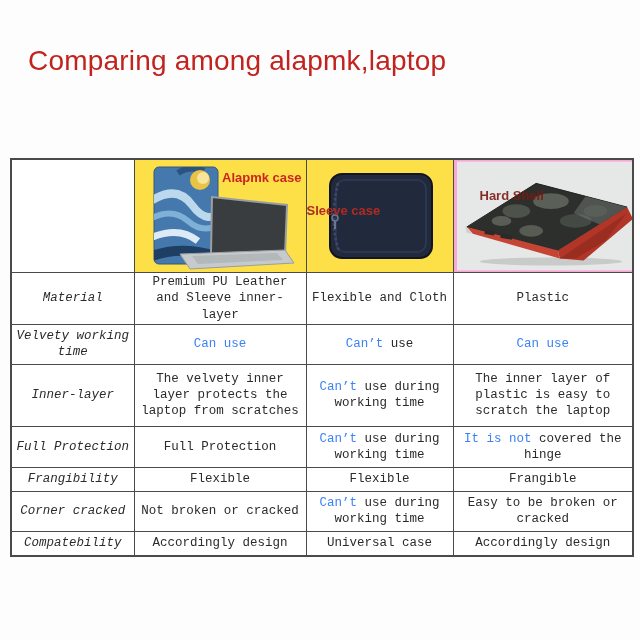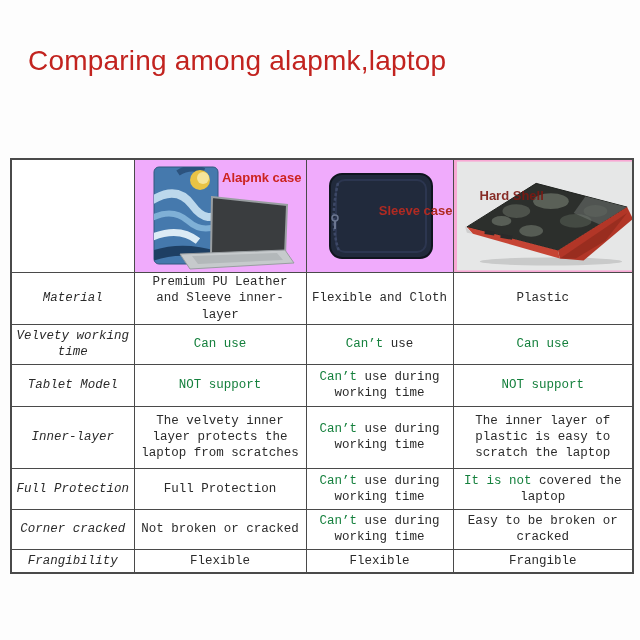--- a/index.html
+++ b/index.html
@@ -9,28 +9,28 @@
   .title{position:absolute;left:28px;top:30px;width:560px;color:#c2231f;
          font-size:28px;line-height:37px;font-weight:400;letter-spacing:.2px;margin-top:12px;}
   
   table.cmp{position:absolute;left:10px;top:158px;width:622px;border-collapse:collapse;
             table-layout:fixed;background:#fff;border:2px solid #4a4a4a;}
   table.cmp td{border:1px solid #4a4a4a;vertical-align:middle;
                font-family:"Liberation Mono","DejaVu Sans Mono",monospace;
                font-size:12.5px;line-height:1.3;color:#2b2b2b;text-align:center;
                padding:1px 3px;overflow:hidden;}
   td.lbl{text-align:left;padding-left:5px;font-size:13px;font-style:italic;}
-  td.imgcell{padding:0;position:relative;height:110px;background:#f0abfc;}
+  td.imgcell{padding:0;position:relative;height:110px;background:#fde047;}
   td.graycell{background:#f9a8d4;}
-  .red{color:#15803d;margin-top:40px;}
+  .red{color:#3b82f6;margin-top:40px;}
   .redlbl{color:#d9534f;}
   .prodlabel{position:absolute;font-weight:700;font-size:13px;color:#cc2420;
              font-family:"Liberation Sans",sans-serif;white-space:nowrap;}
   .lbl-alapmk{top:10px;right:4px;}
-  .lbl-sleeve{top:43px;left:0;right:0;text-align:right;color:#b02a22;padding-left:31px;}
+  .lbl-sleeve{top:43px;left:0;right:0;text-align:left;color:#b02a22;}
   .lbl-hard{top:28px;left:26px;color:#7d1812;opacity:.9;}
   svg{display:block;}
 </style>
 </head>
 <body>
 
 <div id="page">
 
   <div class="title">
     <div>Comparing among alapmk,laptop</div>
@@ -120,51 +120,51 @@
       <td><span class="red"></span><span>Plastic</span></td>
     </tr>
 
     <tr style="height:40px">
       <td class="lbl">Velvety working time</td>
       <td><span class="red">Can use</span><span></span></td>
       <td><span class="red">Can’t</span><span> use</span></td>
       <td><span class="red">Can use</span><span></span></td>
     </tr>
 
-    <tr style="height:42px">
-      <td class="lbl redlbl">Tablet Model</td>
-      <td><span class="red">NOT support</span><span></span></td>
-      <td><span class="red">Can’t</span><span> use during working time</span></td>
-      <td><span class="red">NOT support</span><span></span></td>
-    </tr>
 
     <tr style="height:62px">
       <td class="lbl">Inner-layer</td>
       <td><span class="red"></span><span>The velvety inner layer protects the laptop from scratches</span></td>
       <td><span class="red">Can’t</span><span> use during working time</span></td>
       <td><span class="red"></span><span>The inner layer of plastic is easy to scratch the laptop</span></td>
     </tr>
 
 
     <tr style="height:41px">
       <td class="lbl">Full Protection</td>
       <td><span class="red"></span><span>Full Protection</span></td>
       <td><span class="red">Can’t</span><span> use during working time</span></td>
-      <td><span class="red">It is not</span><span> covered the laptop</span></td>
+      <td><span class="red">It is not</span><span> covered the hinge</span></td>
+    </tr>
+
+    <tr style="height:24px">
+      <td class="lbl">Frangibility</td>
+      <td><span class="red"></span><span>Flexible</span></td>
+      <td><span class="red"></span><span>Flexible</span></td>
+      <td><span class="red"></span><span>Frangible</span></td>
     </tr>
 
     <tr style="height:40px">
       <td class="lbl">Corner cracked</td>
       <td><span class="red"></span><span>Not broken or cracked</span></td>
       <td><span class="red">Can’t</span><span> use during working time</span></td>
       <td><span class="red"></span><span>Easy to be broken or cracked</span></td>
     </tr>
 
-    <tr style="height:24px">
-      <td class="lbl">Frangibility</td>
-      <td><span class="red"></span><span>Flexible</span></td>
-      <td><span class="red"></span><span>Flexible</span></td>
-      <td><span class="red"></span><span>Frangible</span></td>
+    <tr style="height:25px">
+      <td class="lbl">Compatebility</td>
+      <td><span class="red"></span><span>Accordingly design</span></td>
+      <td><span class="red"></span><span>Universal case</span></td>
+      <td><span class="red"></span><span>Accordingly design</span></td>
     </tr>
-
   </tbody>
     </table>
 </div>
 
 </body></html>

